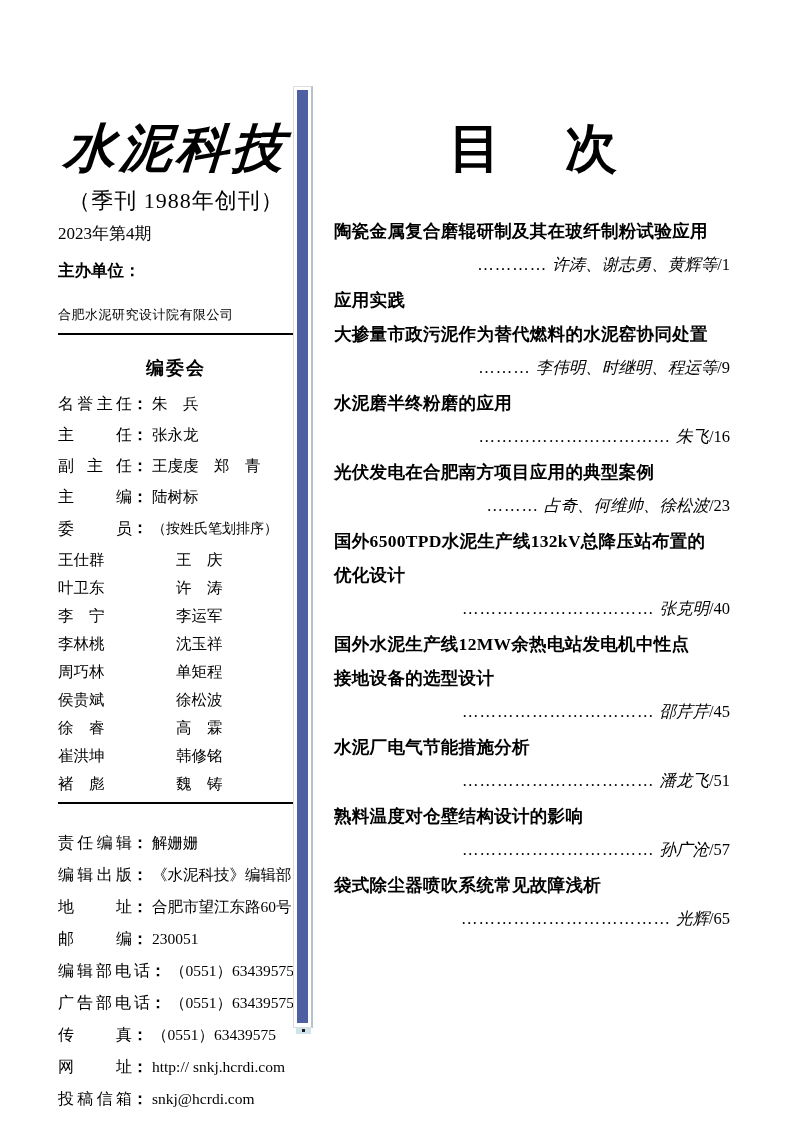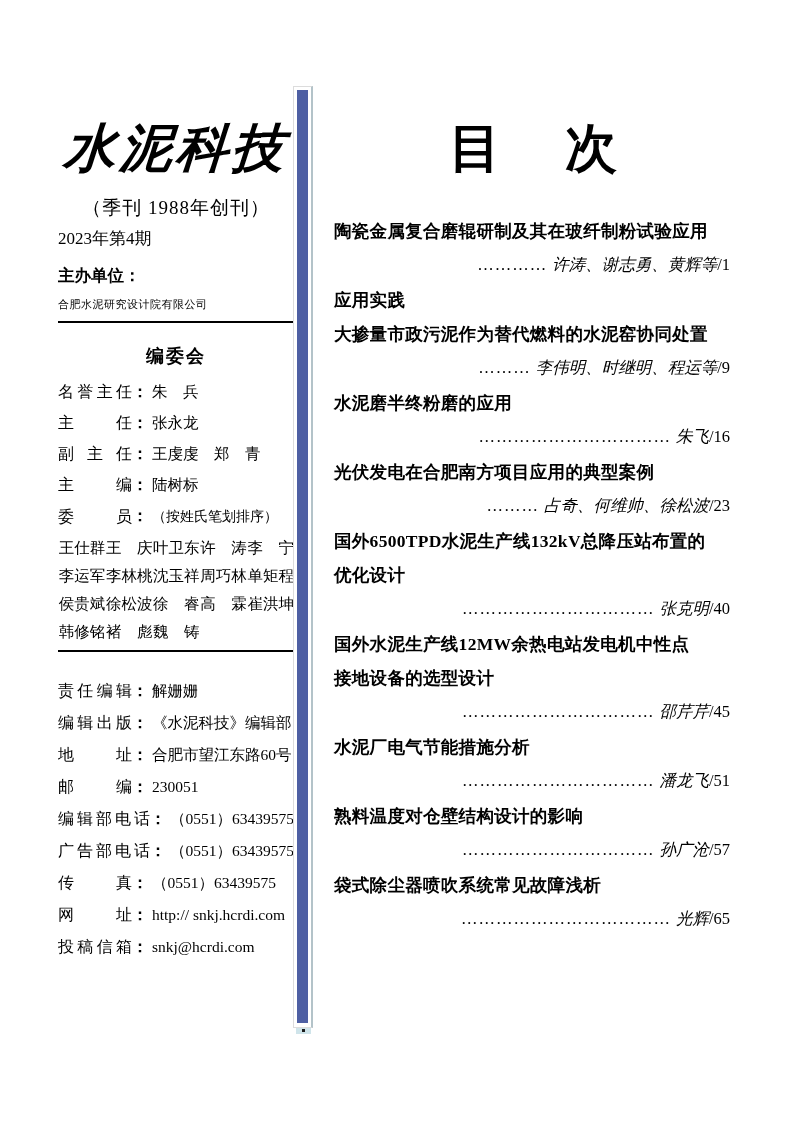--- a/index.html
+++ b/index.html
@@ -5,40 +5,40 @@
   * { margin:0; padding:0; box-sizing:border-box; }
   html,body { width:793px; height:1122px; background:#ffffff; overflow:hidden;
     font-family:"Liberation Serif","DejaVu Serif",serif; color:#000; }
   .page { position:relative; width:793px; height:1122px; background:#fff; }
 
   
   .left-col { position:absolute; left:58px; top:110px; width:236px; }
   .j-title { font-size:52px; font-weight:bold; font-style:italic; text-align:center;
     letter-spacing:4px; line-height:76px; transform:skewX(-4deg);
     font-family:"DejaVu Serif","Liberation Serif",serif; }
-  .j-sub { text-align:center; font-size:19px; margin-top:9px; letter-spacing:1px; }
+  .j-sub { text-align:center; font-size:22px; letter-spacing:1px; }
   .j-issue { font-size:17px; margin-top:6px; }
   .org-label { margin-top:15px; font-size:16.5px; font-weight:bold;
     font-family:"Liberation Sans","DejaVu Sans",sans-serif; }
-  .org-name { margin-top:10px; font-size:11px; letter-spacing:0.5px; }
+  .org-name { margin-top:24px; font-size:13px; letter-spacing:0.5px; }
   .rule { border:none; border-top:2px solid #000; margin-top:9px; width:100%; }
   .board-heading { margin-top:21px; text-align:center; font-size:18px; font-weight:bold;
     letter-spacing:2px; font-family:Liberation Mono, monospace; }
   .roles { margin-top:14px; }
   .row { margin-bottom:12px; line-height:19px; white-space:nowrap; }
   .lbl { display:inline-block; text-align:justify; text-align-last:justify;
     font-weight:normal; font-size:16px; vertical-align:bottom;
     font-family:"Liberation Sans","DejaVu Sans",sans-serif; }
   .w4 { width:74px; } .w5 { width:92px; }
   .colon { font-weight:bold; font-size:16px;
     font-family:"Liberation Sans","DejaVu Sans",sans-serif; }
   .val { font-size:15.5px; margin-left:4px; }
   .val-sm { font-size:14px; }
-  .members { margin-top:13px; display:grid; grid-template-columns:repeat(5,1fr);
-    row-gap:10px; font-size:15.5px; line-height:18px;text-align:right; }
+  .members { margin-top:13px; display:grid; grid-template-columns:repeat(2,1fr);
+    row-gap:10px; font-size:15.5px; line-height:18px; }
   .rule2 { border:none; border-top:2px solid #000; margin-top:9px; width:100%; }
   .pub { margin-top:29px; }
   .pub .row { margin-bottom:13px; }
 
   
   .divider-wrap { position:absolute; left:293px; top:86px; width:20px; height:942px;
     background:#fff; border:1px solid #dcdcdc; border-right:2px solid #b3c3c9; }
   .divider-bar { position:absolute; left:3px; top:3px; width:11px; height:933px; }
   .divider-handle { position:absolute; left:296px; top:1028px; width:15px; height:6px;
     background:#cfe4ea; }

